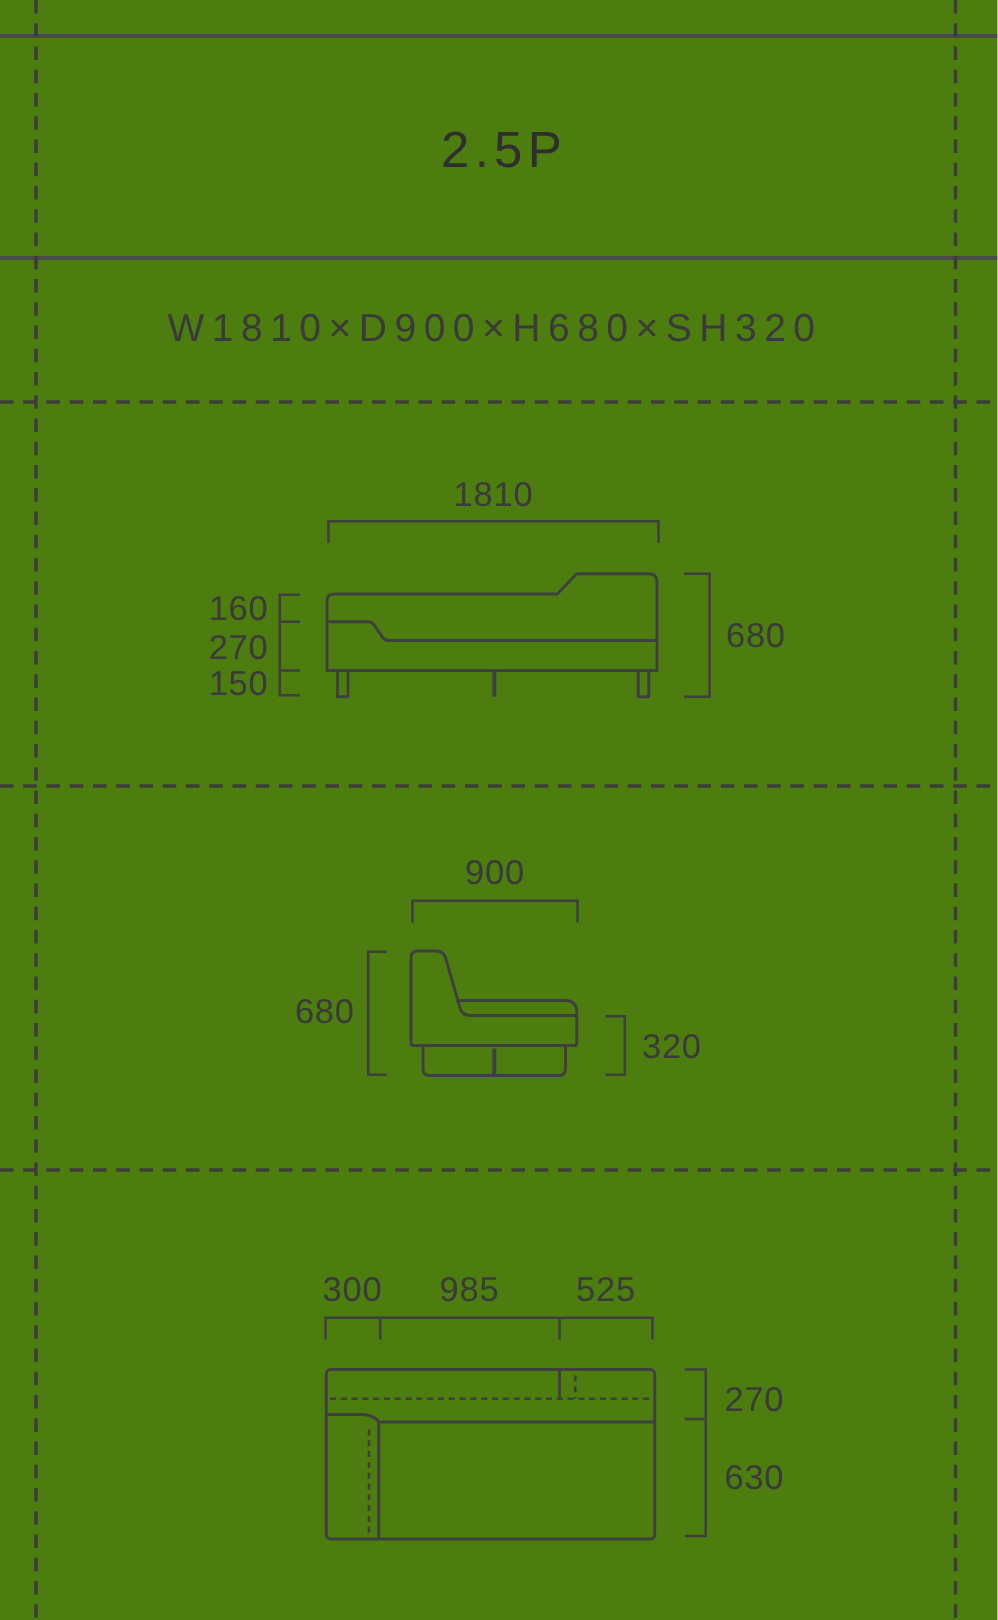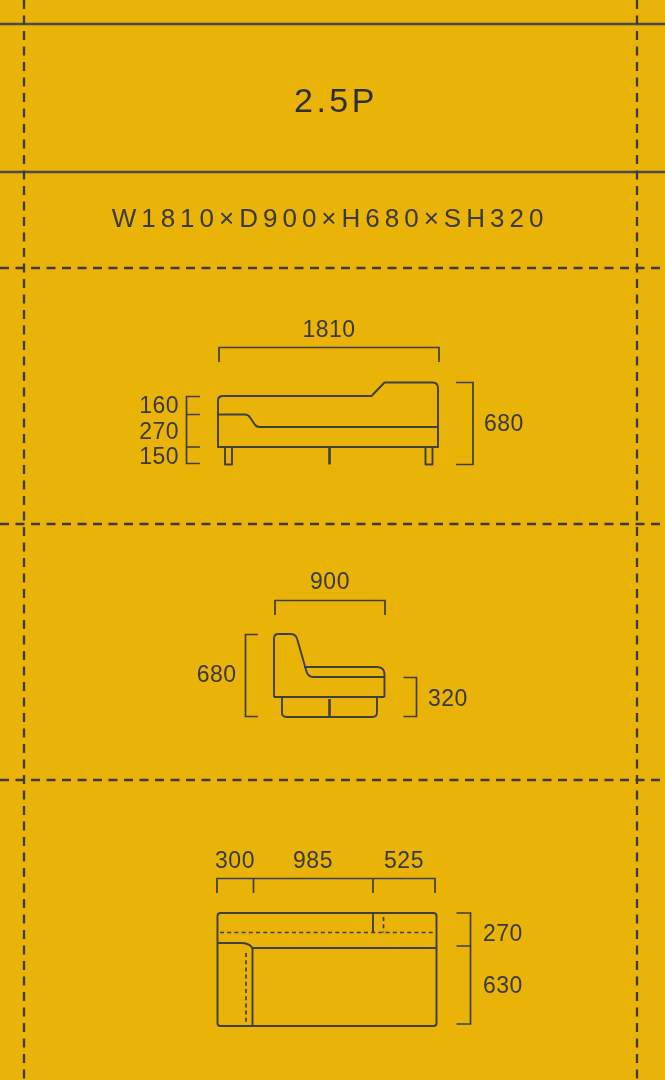--- a/index.html
+++ b/index.html
@@ -1,20 +1,20 @@
 <!DOCTYPE html>
 <html><head>
 <meta charset="utf-8">
 <style>
   html, body { margin: 0; padding: 0; background: #ffffff; }
   .page {
     position: relative;
     width: 665px;
     height: 1080px;
-    background: #eab308;
+    background: #4d7c0f;
     overflow: hidden;
     font-family: "Liberation Sans", "DejaVu Sans", sans-serif;
   }
   svg { display: block; }
   
   .border-solid { stroke: #4a4a4a; stroke-width: 2.6; fill: none; }
   .border-dash  { stroke: #3c3c3c; stroke-width: 2.3; stroke-dasharray: 9 6.5; fill: none; }
   .draw  { stroke: #3f3f3f; stroke-width: 1.9; fill: none; stroke-linejoin: round; stroke-linecap: butt; }
   .draw-thick { stroke: #3f3f3f; stroke-width: 2.6; fill: none; }
   .brk   { stroke: #3f3f3f; stroke-width: 1.7; fill: none; stroke-linejoin: miter; }

